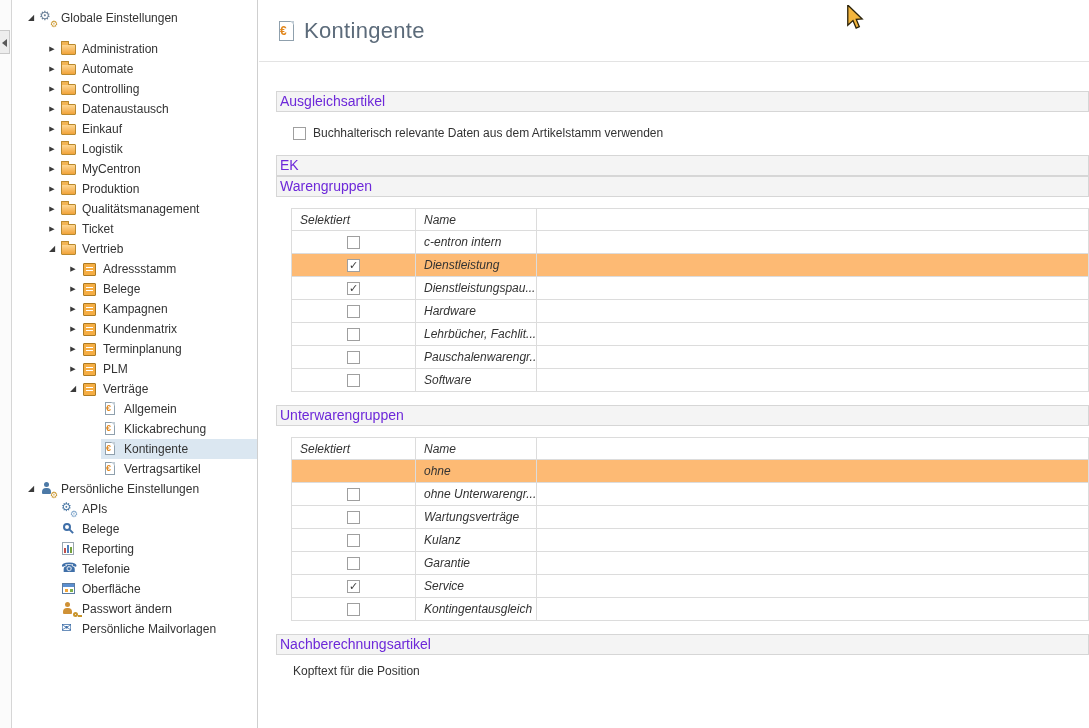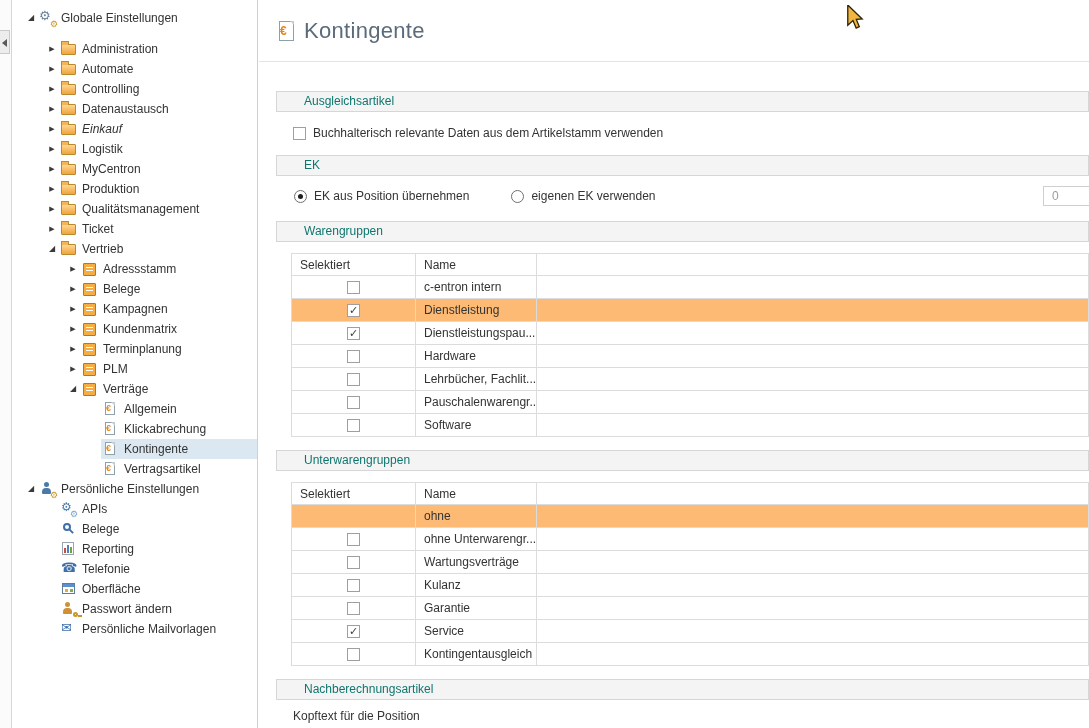--- a/index.html
+++ b/index.html
@@ -52,25 +52,25 @@
   .shape-window::before{content:"";position:absolute;left:0;right:0;top:0;height:3px;background:#5b8fd0;}
   .shape-window::after{content:"";position:absolute;left:2px;top:5px;width:3px;height:3px;background:#f0a63c;box-shadow:5px 0 0 #7db04c;}
   
   .main{position:absolute;left:259px;top:0;right:0;bottom:0;background:#fff;overflow:hidden;}
   .title-bar{height:62px;box-sizing:border-box;display:flex;align-items:center;padding-left:18px;border-bottom:1px solid #e3e3e3;}
   .title-icon{position:relative;width:17px;height:22px;margin-right:10px;}
   .title-icon .shape-page{width:15px;height:20px;}
   .title-icon .shape-page i{font-size:12px;line-height:12px;top:3px;}
   .page-title{font-size:22px;font-weight:400;color:#5c6b7a;letter-spacing:0.3px;}
   .content{padding-left:17px;}
-  .sec-h{height:19px;line-height:19px;background:#f4f4f4;border:1px solid #d6d6d6;padding-left:27px;font-size:12px;color:#0f766e;}
+  .sec-h{height:19px;line-height:19px;background:#f4f4f4;border:1px solid #d6d6d6;padding-left:3px;font-size:14px;color:#6d28d9;}
   .sec-h.first{margin-top:29px;}
   .body-ausgleich{padding:14px 0 15px 17px;display:flex;align-items:center;}
   .body-ek{padding:13px 0 18px 18px;display:flex;align-items:center;position:relative;}
-  .body-table{padding:11px 0 13px 15px;}
+  .body-table{padding:11px 0 13px 15px;font-style:italic;}
   .body-nach{padding-top:9px;padding-left:17px;}
   .cbx{display:inline-flex;align-items:center;justify-content:center;width:13px;height:13px;box-sizing:border-box;border:1px solid #9f9f9f;background:#fff;vertical-align:middle;}
   .cbx.checked::after{content:"✓";font-size:11px;font-weight:bold;color:#3d3d3d;line-height:11px;}
   .cbx-label{margin-left:7px;}
   .radio{display:inline-block;width:13px;height:13px;box-sizing:border-box;border:1px solid #6e6e6e;border-radius:50%;background:#fff;position:relative;vertical-align:middle;}
   .radio.checked::after{content:"";position:absolute;left:3px;top:3px;width:5px;height:5px;border-radius:50%;background:#1f1f1f;}
   .radio-label{margin-left:7px;}
   .radio2{margin-left:42px;}
   .ek-input{position:absolute;top:10px;right:-64px;width:110px;height:20px;box-sizing:border-box;border:1px solid #cfcfcf;background:#fff;color:#9b9b9b;font-size:12px;padding:0 8px;font-family:"Liberation Sans",sans-serif;}
   table.grid{border-collapse:collapse;table-layout:fixed;width:100%;}
@@ -128,21 +128,21 @@
     </div>
     <div class="tree-item" style="padding-left: 33px;">
       <span class="arrow">▶</span>
       <span class="row-content">
         <span class="ticon">
           <span class="shape-folder"></span>
         </span>
         <span class="tlabel">Datenaustausch</span>
       </span>
     </div>
-    <div class="tree-item" style="padding-left: 33px; font-style: italic;">
+    <div class="tree-item" style="padding-left: 33px;">
       <span class="arrow">▶</span>
       <span class="row-content">
         <span class="ticon">
           <span class="shape-folder"></span>
         </span>
         <span class="tlabel">Einkauf</span>
       </span>
     </div>
     <div class="tree-item" style="padding-left: 33px;">
       <span class="arrow">▶</span>
@@ -398,27 +398,20 @@
 
   <div class="content">
 
     <div class="sec-h first">Ausgleichsartikel</div>
     <div class="body-ausgleich">
       <span class="cbx"></span>
       <span class="cbx-label">Buchhalterisch relevante Daten aus dem Artikelstamm verwenden</span>
     </div>
 
     <div class="sec-h">EK</div>
-    <div class="body-ek">
-      <span class="radio checked"></span>
-      <span class="radio-label">EK aus Position übernehmen</span>
-      <span class="radio radio2"></span>
-      <span class="radio-label">eigenen EK verwenden</span>
-      <input class="ek-input" type="text" value="0" style="">
-    </div>
 
     <div class="sec-h">Warengruppen</div>
     <div class="body-table">
         <table class="grid">
           <colgroup>
             <col style="width: 124px;">
             <col style="width: 121px;">
             <col>
           </colgroup>
           <thead>

